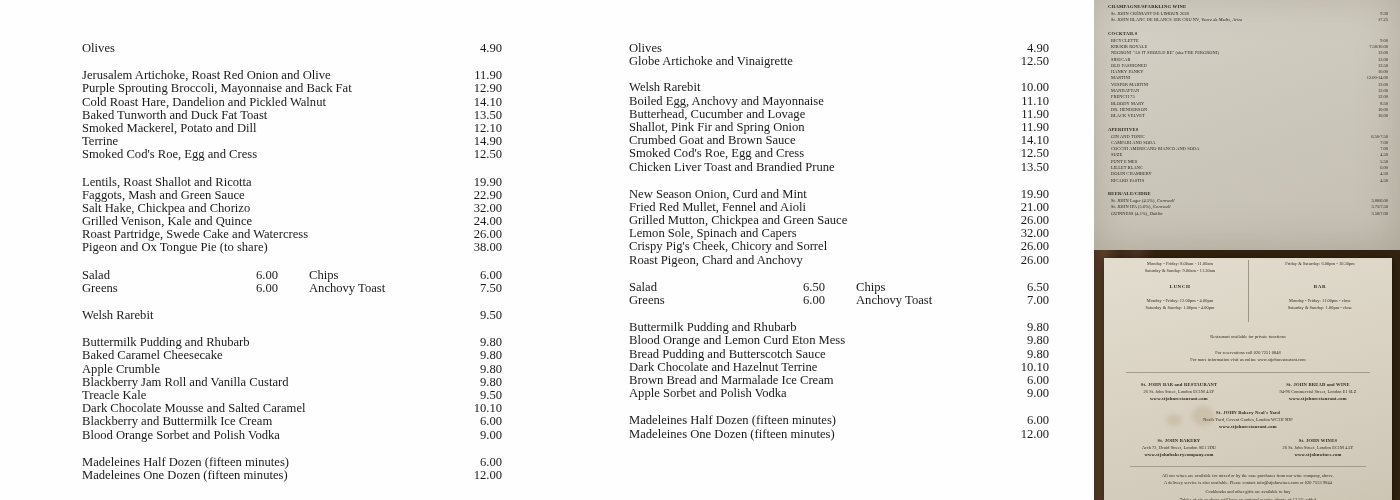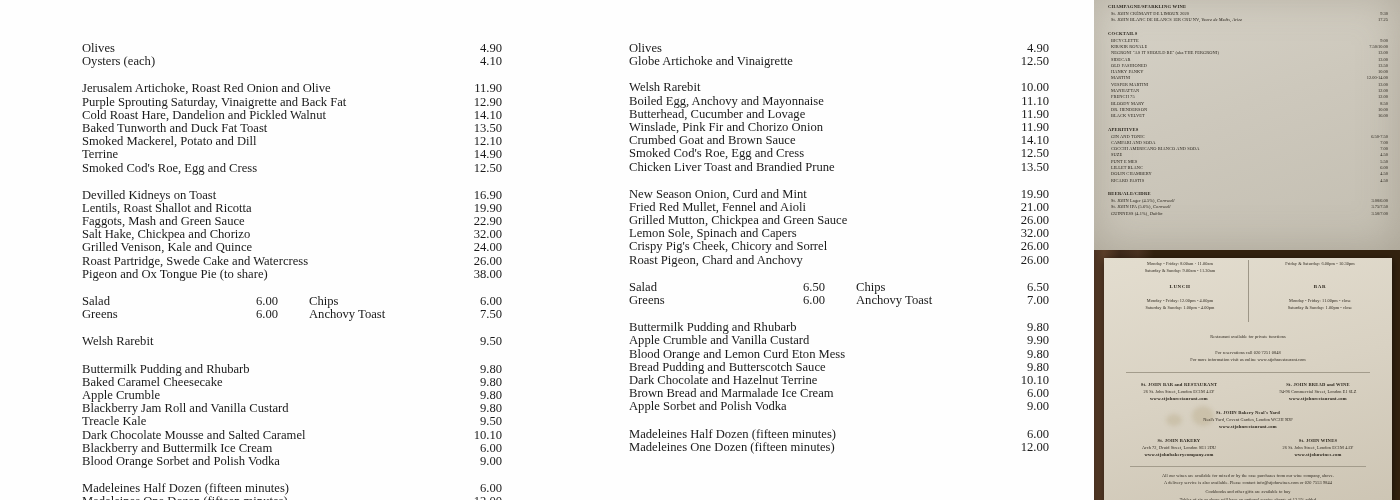--- a/index.html
+++ b/index.html
@@ -80,37 +80,32 @@
 
   <div class="menu-area">
 
     <div class="col col-left" style="top:42px;">
       <div class="group">
         <div class="row">
           <span class="name">Olives</span>
           <span class="dots"></span>
           <span class="price">4.90</span>
         </div>
-        <div class="row">
-          <span class="name">Oysters (each)</span>
-          <span class="dots"></span>
-          <span class="price">4.10</span>
-        </div>
       </div>
 
       <div class="gap"></div>
 
       <div class="group">
         <div class="row">
             <span class="name">Jerusalem Artichoke, Roast Red Onion and Olive</span>
             <span class="dots"></span>
             <span class="price">11.90</span>
           </div>
         <div class="row">
-            <span class="name">Purple Sprouting Saturday, Vinaigrette and Back Fat</span>
+            <span class="name">Purple Sprouting Broccoli, Mayonnaise and Back Fat</span>
             <span class="dots"></span>
             <span class="price">12.90</span>
           </div>
         <div class="row">
             <span class="name">Cold Roast Hare, Dandelion and Pickled Walnut</span>
             <span class="dots"></span>
             <span class="price">14.10</span>
           </div>
         <div class="row">
             <span class="name">Baked Tunworth and Duck Fat Toast</span>
@@ -130,25 +125,20 @@
         <div class="row">
             <span class="name">Smoked Cod's Roe, Egg and Cress</span>
             <span class="dots"></span>
             <span class="price">12.50</span>
           </div>
       </div>
 
       <div class="gap"></div>
 
       <div class="group">
-        <div class="row">
-            <span class="name">Devilled Kidneys on Toast</span>
-            <span class="dots"></span>
-            <span class="price">16.90</span>
-          </div>
         <div class="row">
             <span class="name">Lentils, Roast Shallot and Ricotta</span>
             <span class="dots"></span>
             <span class="price">19.90</span>
           </div>
         <div class="row">
             <span class="name">Faggots, Mash and Green Sauce</span>
             <span class="dots"></span>
             <span class="price">22.90</span>
           </div>
@@ -288,21 +278,21 @@
             <span class="name">Boiled Egg, Anchovy and Mayonnaise</span>
             <span class="dots"></span>
             <span class="price">11.10</span>
           </div>
         <div class="row">
             <span class="name">Butterhead, Cucumber and Lovage</span>
             <span class="dots"></span>
             <span class="price">11.90</span>
           </div>
         <div class="row">
-            <span class="name">Winslade, Pink Fir and Chorizo Onion</span>
+            <span class="name">Shallot, Pink Fir and Spring Onion</span>
             <span class="dots"></span>
             <span class="price">11.90</span>
           </div>
         <div class="row">
             <span class="name">Crumbed Goat and Brown Sauce</span>
             <span class="dots"></span>
             <span class="price">14.10</span>
           </div>
         <div class="row">
             <span class="name">Smoked Cod's Roe, Egg and Cress</span>
@@ -368,25 +358,20 @@
         </div>
       </div>
 
       <div class="gap"></div>
 
       <div class="group">
         <div class="row">
             <span class="name">Buttermilk Pudding and Rhubarb</span>
             <span class="dots"></span>
             <span class="price">9.80</span>
-          </div>
-        <div class="row">
-            <span class="name">Apple Crumble and Vanilla Custard</span>
-            <span class="dots"></span>
-            <span class="price">9.90</span>
           </div>
         <div class="row">
             <span class="name">Blood Orange and Lemon Curd Eton Mess</span>
             <span class="dots"></span>
             <span class="price">9.80</span>
           </div>
         <div class="row">
             <span class="name">Bread Pudding and Butterscotch Sauce</span>
             <span class="dots"></span>
             <span class="price">9.80</span>

